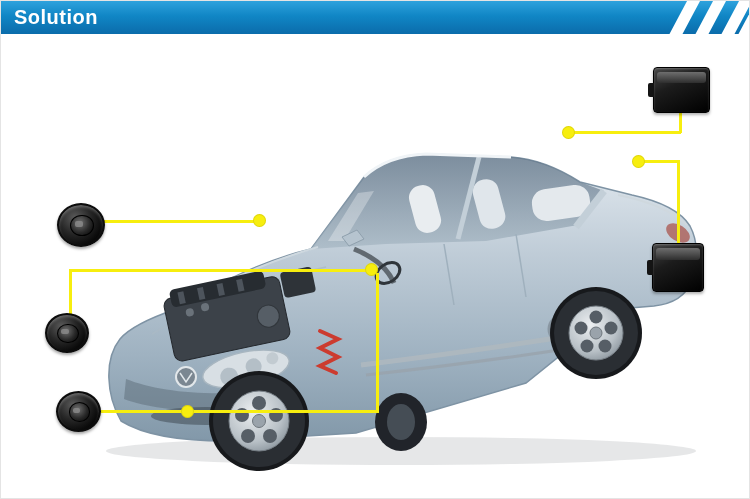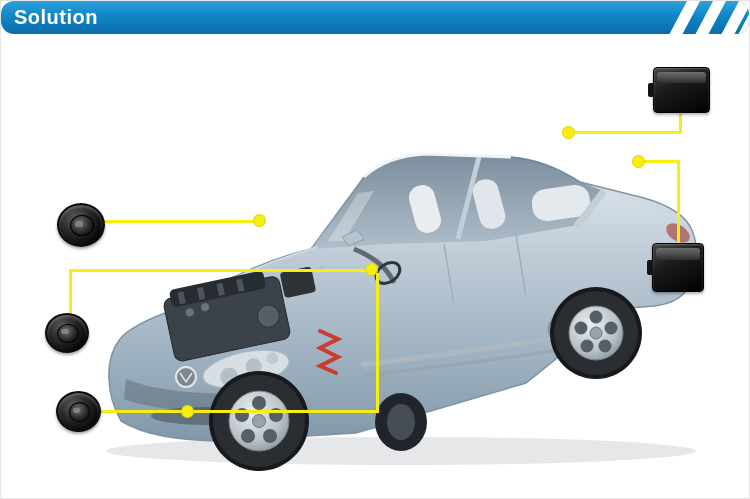--- a/index.html
+++ b/index.html
@@ -10,21 +10,20 @@
   body{margin:0;background:#fff;}
   .page{
     position:relative;width:750px;height:499px;background:#fff;overflow:hidden;
     font-family:"Liberation Sans", sans-serif;border:1px solid #e4e4e4;
   }
   
   .header{
     position:absolute;top:0;left:0;width:100%;height:33px;
     background:linear-gradient(180deg,#2ea2dd 0%,var(--header-blue) 45%,#0b6cab 100%);
     overflow:hidden;
-    border-radius:13px;
   }
   .header-title{
     position:absolute;left:13px;top:0;height:33px;line-height:33px;
     color:#ffffff;font-size:20px;font-weight:bold;letter-spacing:.5px;
   }
   .stripe{
     position:absolute;top:-8px;height:50px;width:13px;background:#ffffff;
     transform:skewX(-28deg);
   }
   .stripe.s1{right:58px;}

